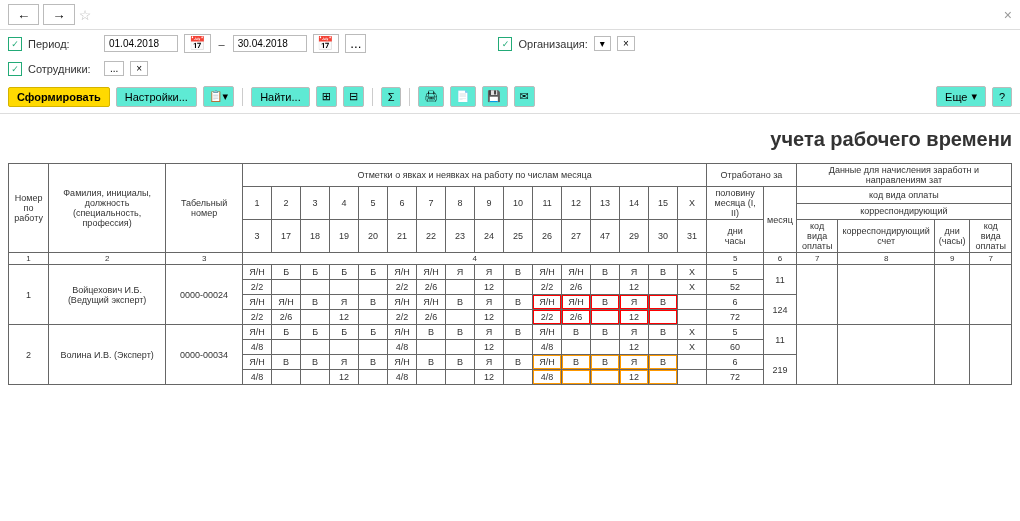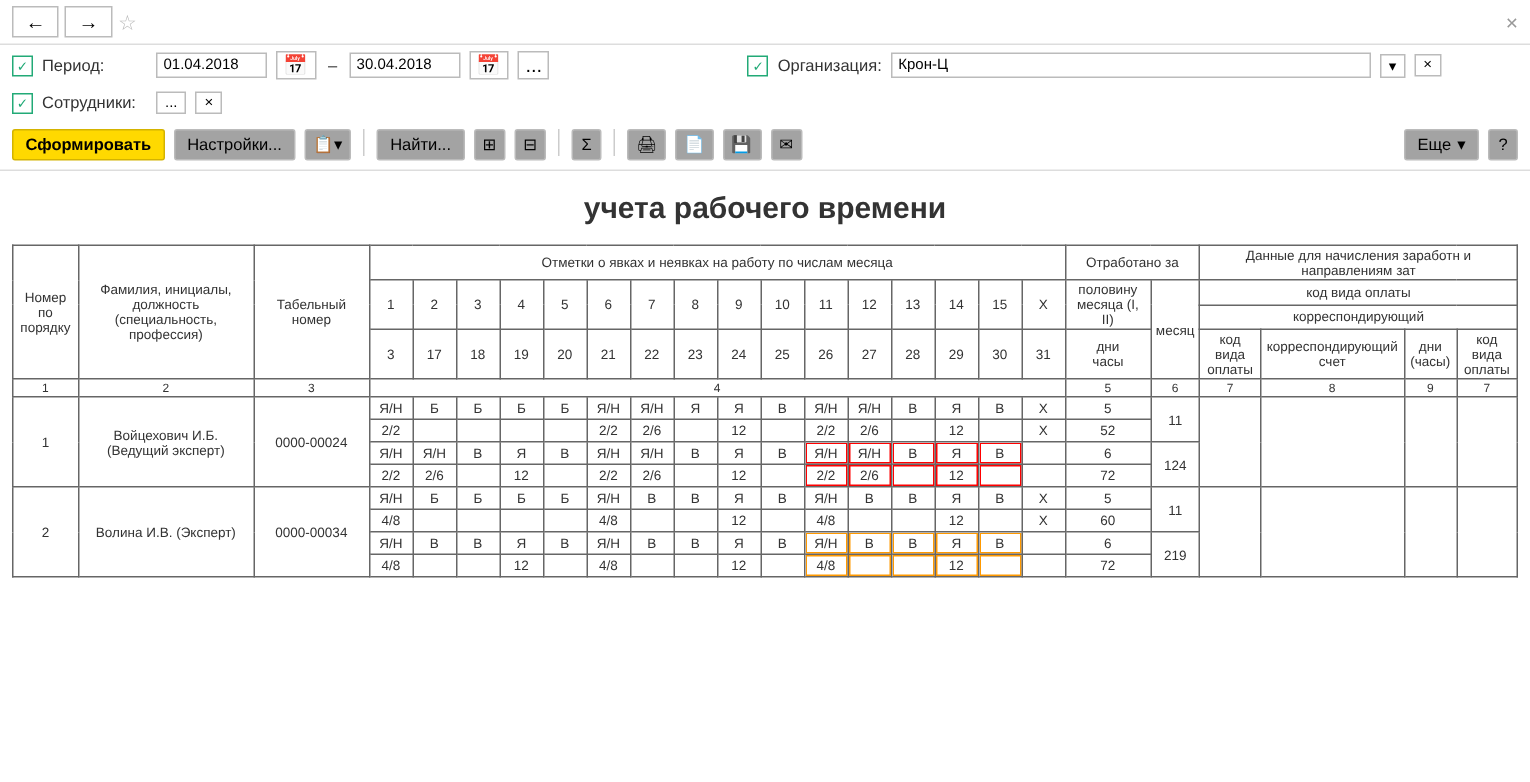--- a/index.html
+++ b/index.html
@@ -1,38 +1,38 @@
 <!DOCTYPE html>
 <html><head>
 <meta charset="utf-8">
 <style>
 body{margin:0;font-family:Arial,sans-serif;font-size:11px;color:#333;background:#fff}
 .toolbar{display:flex;align-items:center;gap:4px;padding:4px 8px;border-bottom:1px solid #ddd}
-.btn{border:1px solid #bbb;background:#a3a3a3;padding:3px 8px;cursor:pointer;border-radius:2px;font-size:11px;display:inline-flex;align-items:center;gap:4px}
+.btn{border:1px solid #bbb;background:#5eead4;padding:3px 8px;cursor:pointer;border-radius:2px;font-size:11px;display:inline-flex;align-items:center;gap:4px}
 .btn.primary{background:#ffd900;border-color:#d4b300;font-weight:bold}
 .btn.icon{padding:3px 5px;min-width:20px;justify-content:center}
 .nav-btn{border:1px solid #bbb;background:#fff;padding:2px 8px;cursor:pointer}
 .star{color:#bbb;font-size:14px;cursor:pointer}
 h1{font-size:16px;font-weight:normal;margin:0 0 0 6px;display:inline}
 .close-x{margin-left:auto;cursor:pointer;color:#999;font-size:14px}
 .filter-row{display:flex;align-items:center;gap:6px;padding:4px 8px}
 .chk{width:12px;height:12px;border:1px solid #2a7;display:inline-flex;align-items:center;justify-content:center;color:#2a7;font-size:9px}
 .label{min-width:70px}
 .input{border:1px solid #bbb;padding:2px 4px;font-size:10px}
 .date{width:64px}
 .cal-btn{border:1px solid #bbb;background:#fff;padding:1px 4px;cursor:pointer}
 .sep{margin:0 2px}
 .org-input{width:310px}
 .emp-input{width:370px}
 .x-btn{border:1px solid #bbb;background:#fff;padding:1px 5px;cursor:pointer;font-size:10px}
-.main-toolbar{display:flex;gap:6px;padding:6px 8px;border-bottom:1px solid #ddd}
+.main-toolbar{display:flex;align-items:center;gap:6px;padding:6px 8px;border-bottom:1px solid #ddd}
 .vsep{width:1px;height:18px;background:#ccc;margin:0 2px}
 .spacer{flex:1}
 .report{padding:8px;overflow:auto}
-.title{text-align:center;font-size:20px;font-weight:bold;margin:6px 0 12px}
+.title{text-align:right;font-size:20px;font-weight:bold;margin:6px 0 12px}
 .rtable{border-collapse:collapse;font-size:9px}
 .rtable td,.rtable th{border:1px solid #666;padding:1px 3px;text-align:center;vertical-align:middle}
 .rtable th{font-weight:normal}
 .hdr{background:#fff}
 .narrow{width:22px}
 .colnum{font-size:8px}
 .data-row td{height:12px}
 .hl-red{box-shadow:inset 0 0 0 1px red}
 .hl-ora{box-shadow:inset 0 0 0 1px #f90}
 </style>
@@ -51,21 +51,20 @@
   <span class="label">Период:</span>
   <input class="input date" value="01.04.2018" style="">
   <button class="cal-btn">📅</button>
   <span class="sep">–</span>
   <input class="input date" value="30.04.2018" style="">
   <button class="cal-btn">📅</button>
   <button class="cal-btn">...</button>
   <span style="width:120px"></span>
   <span class="chk">✓</span>
   <span>Организация:</span>
-  <input class="input org-input" value="Крон-Ц" style="">
   <button class="x-btn">▾</button>
   <button class="x-btn">×</button>
 </div>
 
 <div class="filter-row">
   <span class="chk">✓</span>
   <span class="label">Сотрудники:</span>
   <button class="x-btn">...</button>
   <button class="x-btn">×</button>
 </div>
@@ -88,21 +87,21 @@
   <span class="spacer"></span>
   <button class="btn"><span>Еще</span> ▾</button>
   <button class="btn icon">?</button>
 </div>
 
 <div class="report" style="position:relative">
   <div class="title">учета  рабочего времени</div>
   <table class="rtable" id="rt">
       <tbody>
         <tr class="hdr">
-          <th rowspan="4">Номер по порядку</th>
+          <th rowspan="4">Номер по работу</th>
           <th rowspan="4" style="width:110px">Фамилия, инициалы, должность (специальность, профессия)</th>
           <th rowspan="4" style="width:70px">Табельный номер</th>
           <th colspan="16">Отметки о явках и неявках на работу по числам месяца</th>
           <th colspan="2">Отработано за</th>
           <th colspan="4" rowspan="1">Данные для начисления заработн и направлениям зат</th>
         </tr>
         <tr class="hdr">
           <th class="narrow" rowspan="2">1</th>
           <th class="narrow" rowspan="2">2</th>
           <th class="narrow" rowspan="2">3</th>
@@ -132,21 +131,21 @@
           <th class="narrow">18</th>
           <th class="narrow">19</th>
           <th class="narrow">20</th>
           <th class="narrow">21</th>
           <th class="narrow">22</th>
           <th class="narrow">23</th>
           <th class="narrow">24</th>
           <th class="narrow">25</th>
           <th class="narrow">26</th>
           <th class="narrow">27</th>
-          <th class="narrow">28</th>
+          <th class="narrow">47</th>
           <th class="narrow">29</th>
           <th class="narrow">30</th>
           <th class="narrow">31</th>
           <th>дни<br>часы</th>
           <th rowspan="1">код вида оплаты</th>
           <th>корреспондирующий счет</th>
           <th>дни (часы)</th>
           <th>код вида оплаты</th>
         </tr>
         <tr class="colnum">

